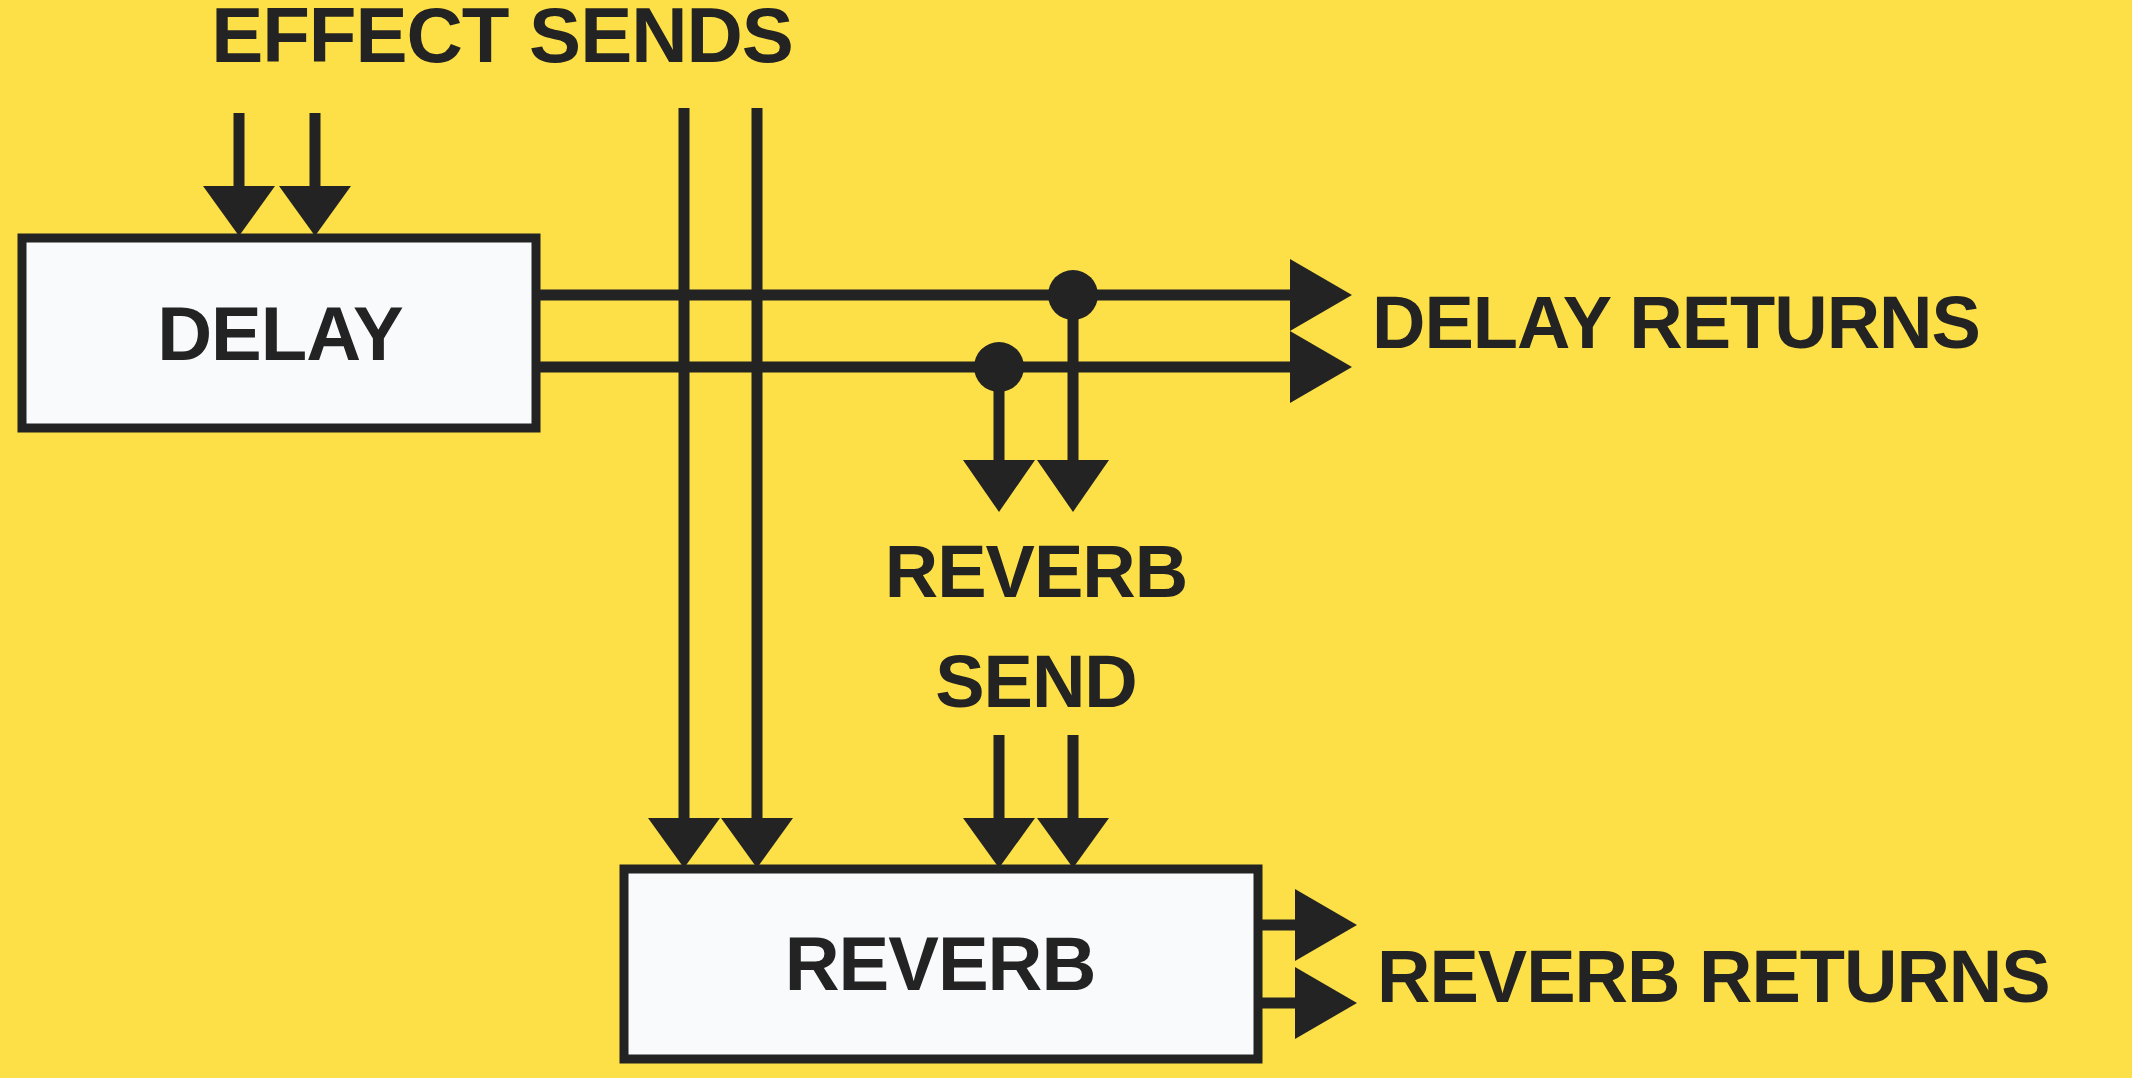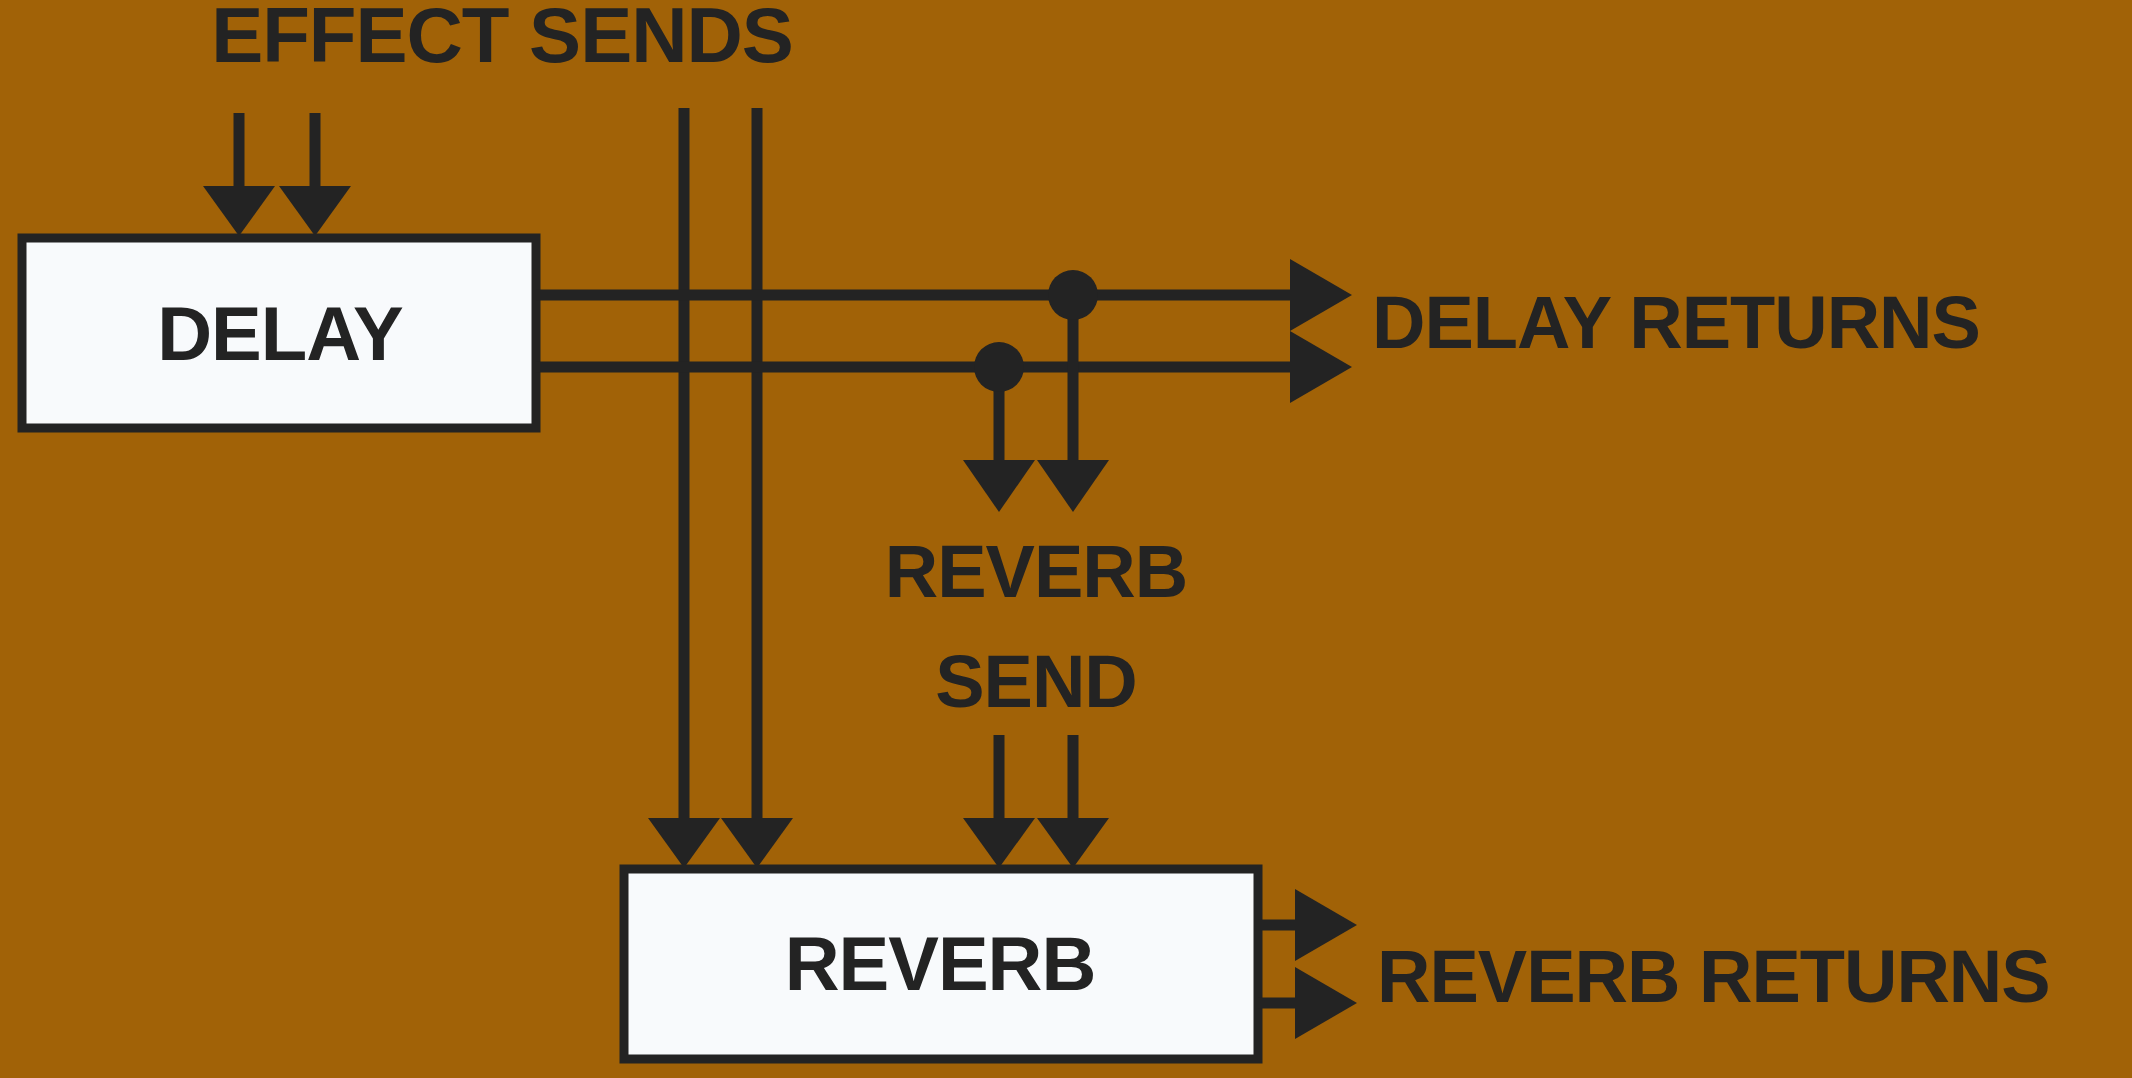--- a/index.html
+++ b/index.html
@@ -11,21 +11,21 @@
   body {
     width: 2132px;
     height: 1078px;
     overflow: hidden;
     font-family: "Liberation Sans", sans-serif;
   }
   #diagram-root {
     position: relative;
     width: 2132px;
     height: 1078px;
-    background: #a16207;
+    background: #fde047;
   }
   svg.diagram {
     display: block;
     width: 2132px;
     height: 1078px;
   }
   .blk-fill {
     fill: #f8fafc;
     stroke: #232323;
     stroke-width: 9;

